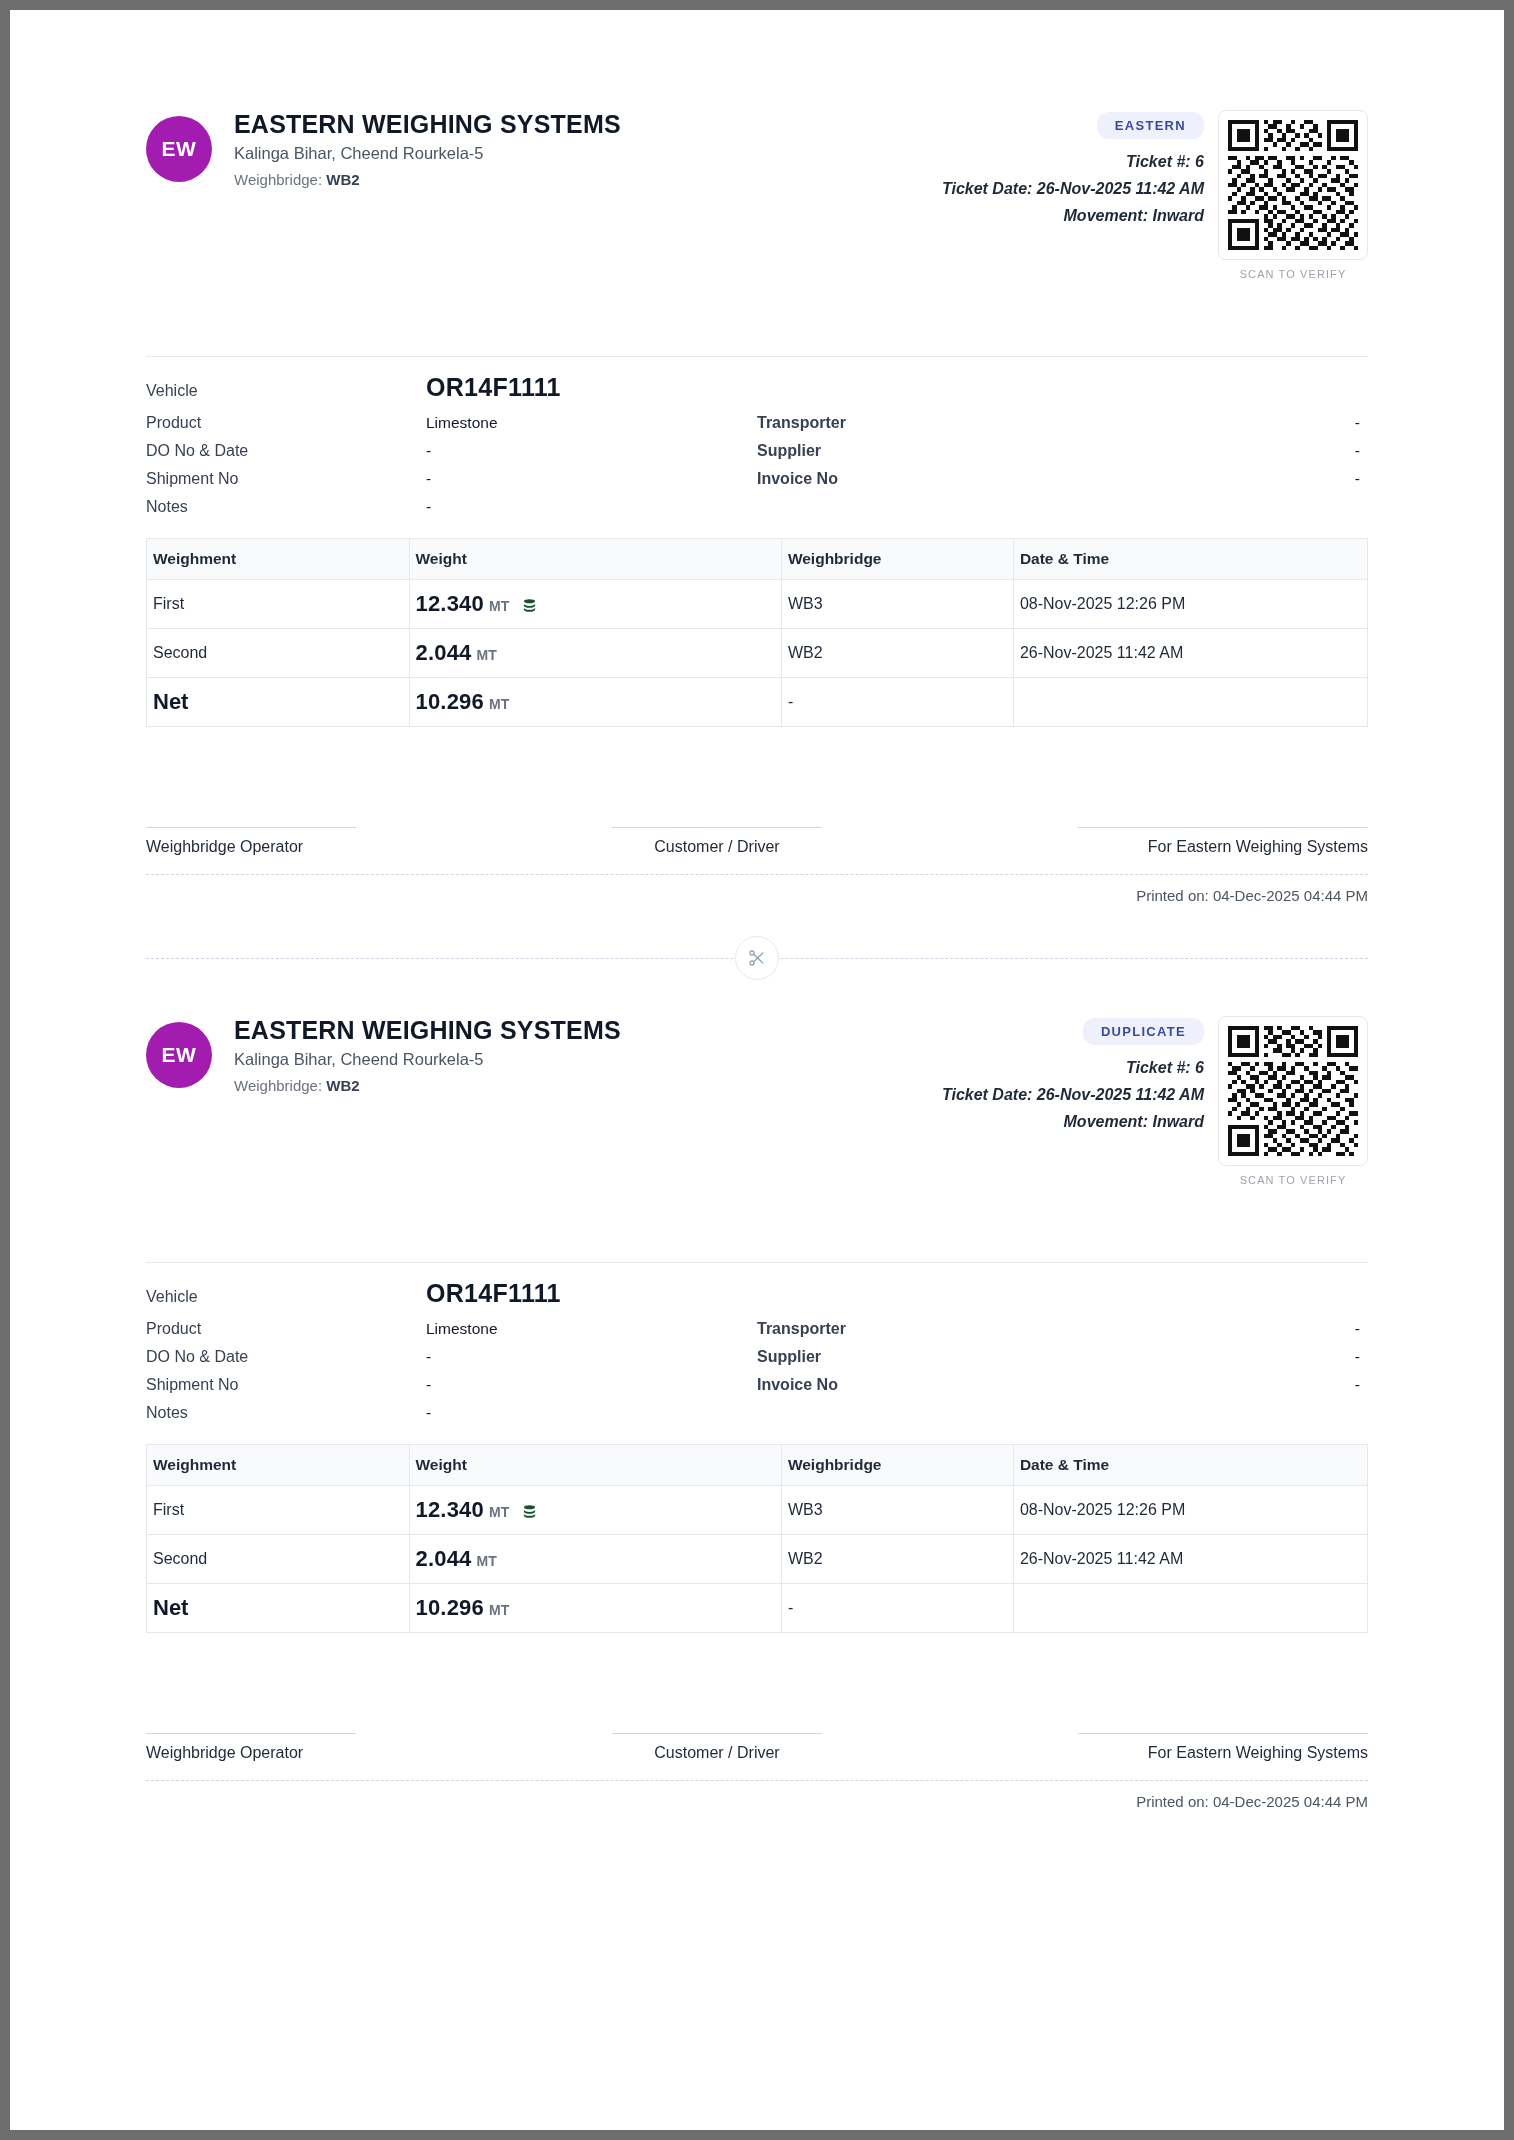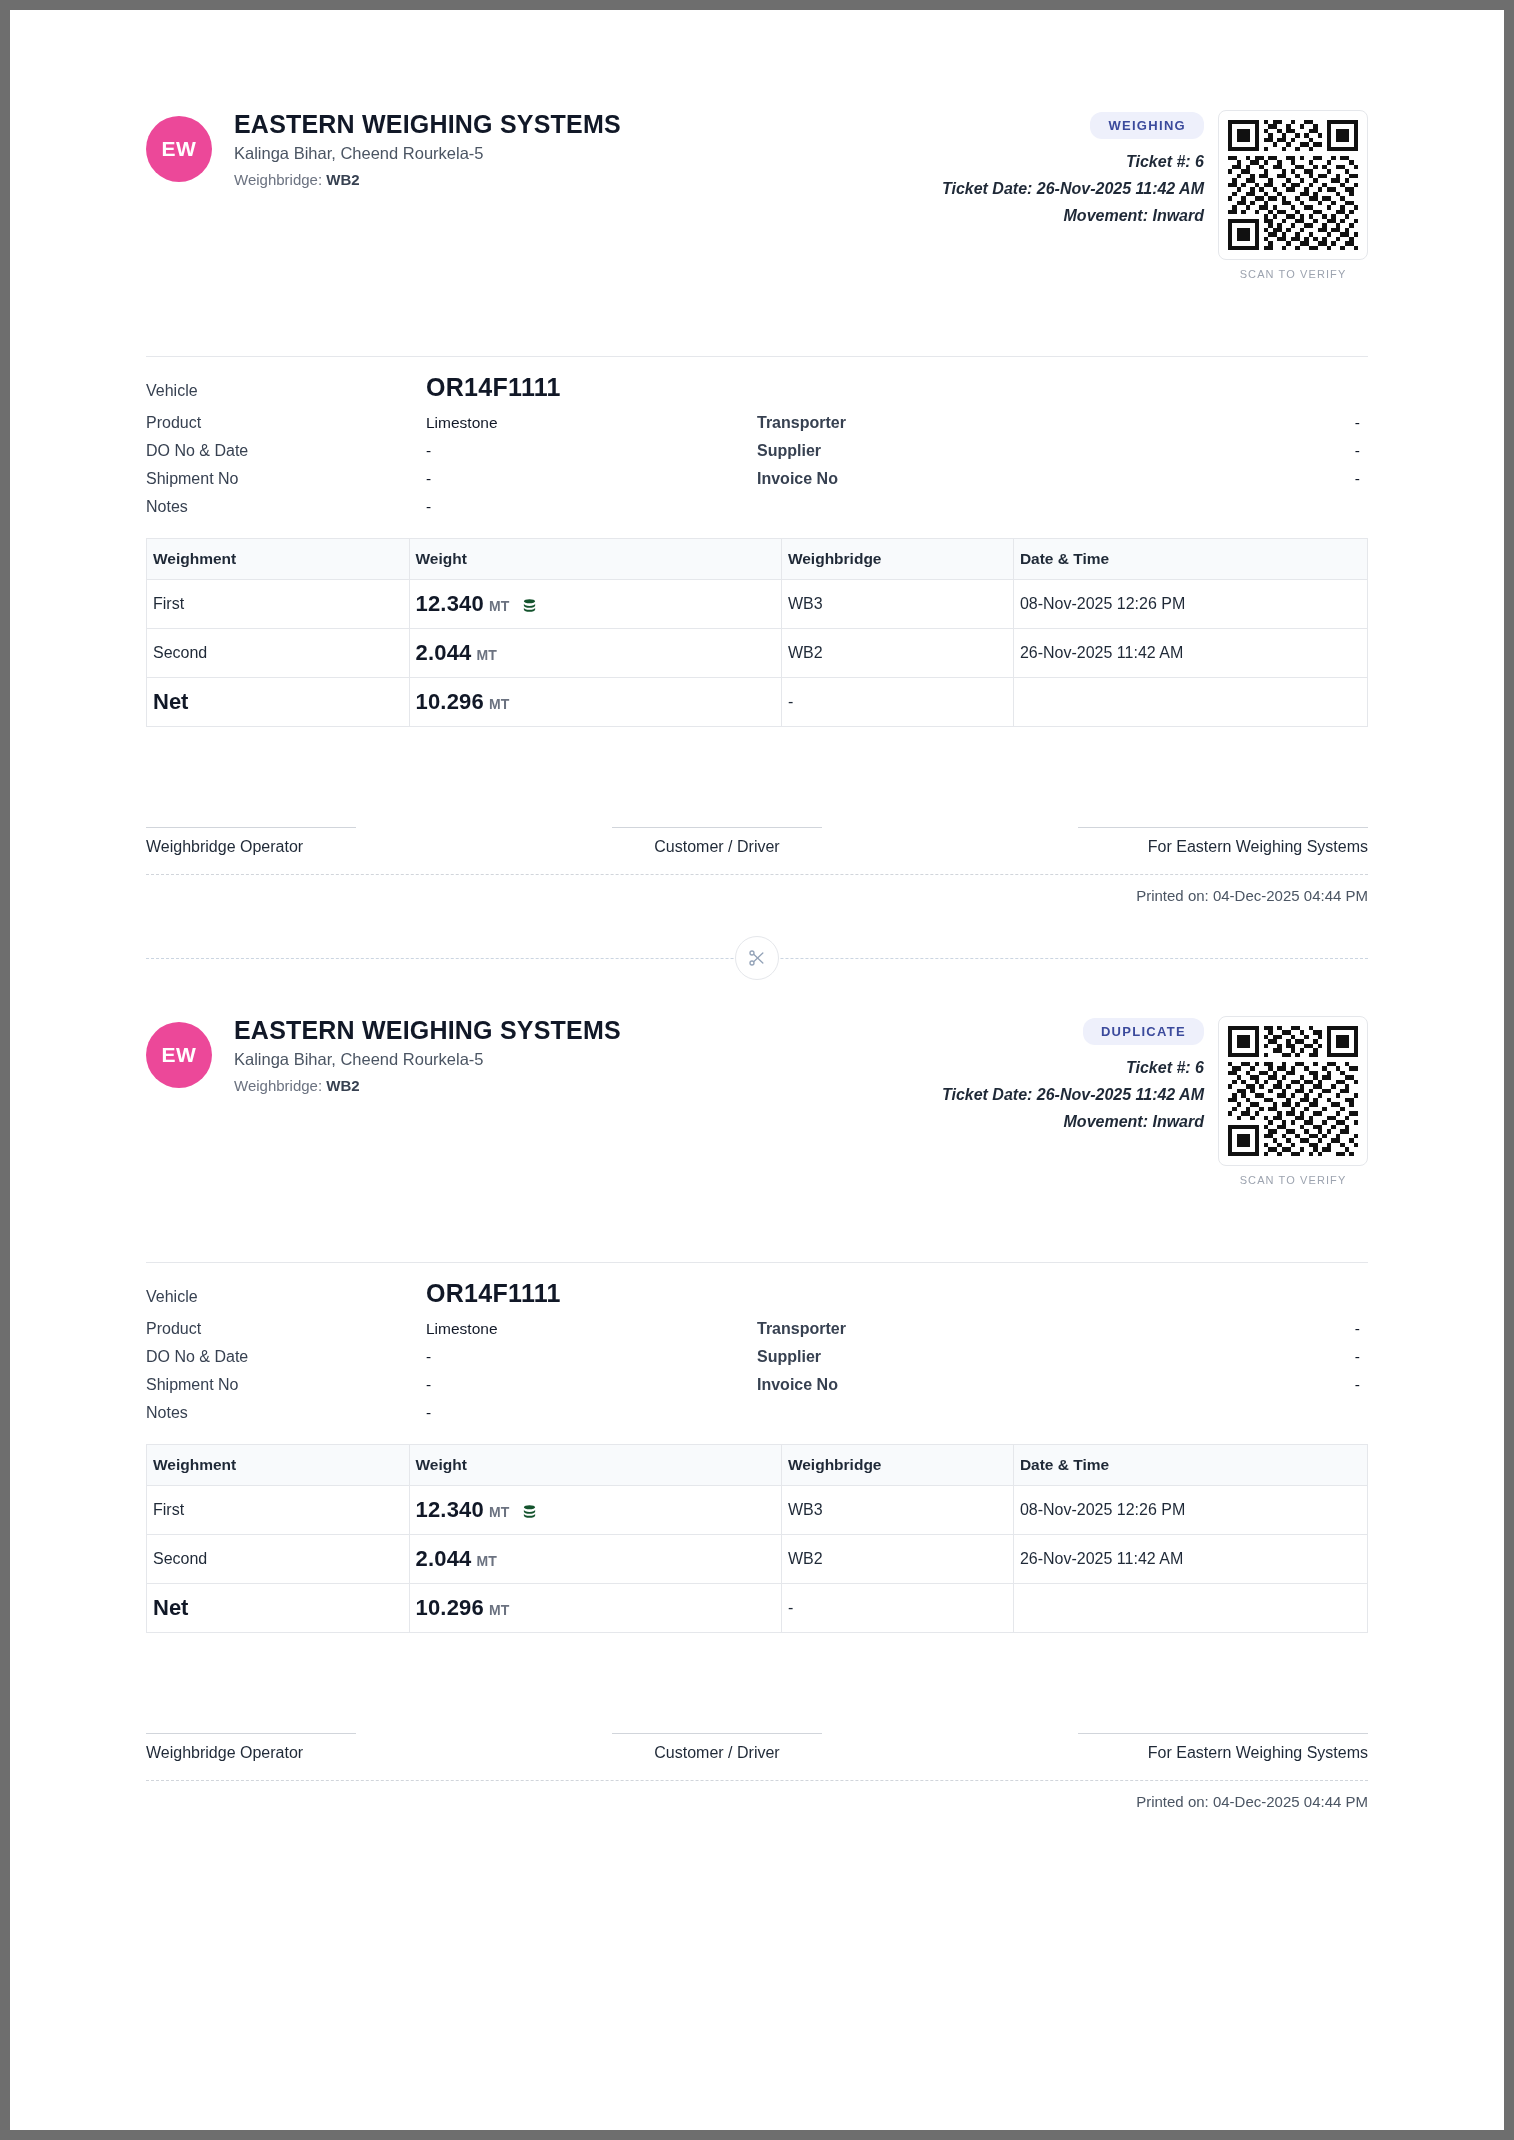--- a/index.html
+++ b/index.html
@@ -33,21 +33,21 @@
   .hdr {
     display: flex;
     align-items: flex-start;
     position: relative;
     min-height: 240px;
   }
   .logo {
     width: 66px;
     height: 66px;
     border-radius: 50%;
-    background: #ec4899;
+    background: #a21caf;
     color: #fff;
     font-size: 21px;
     font-weight: bold;
     letter-spacing: 0.5px;
     display: flex;
     align-items: center;
     justify-content: center;
     flex: 0 0 auto;
     margin-top: 6px;
   }
@@ -278,21 +278,21 @@
       <div class="logo">EW</div>
       <div class="company">
         <div class="company-name">EASTERN WEIGHING SYSTEMS</div>
         <div class="company-addr">Kalinga Bihar, Cheend Rourkela-5</div>
         <div class="company-wb">
           <span>Weighbridge:</span>
           <b>WB2</b>
         </div>
       </div>
       <div class="meta">
-        <span class="badge">WEIGHING</span>
+        <span class="badge">EASTERN</span>
         <div class="meta-line first">Ticket #: 6</div>
         <div class="meta-line">Ticket Date: 26-Nov-2025 11:42 AM</div>
         <div class="meta-line">Movement: Inward</div>
       </div>
       <div class="qr-wrap">
         <div class="qr-box">
           <svg class="qr" viewBox="0 0 29 29" shape-rendering="crispEdges">
             <rect width="29" height="29" fill="#fff"></rect>
             <g fill="#111">
               <rect x="0" y="0" width="7" height="1"></rect>

